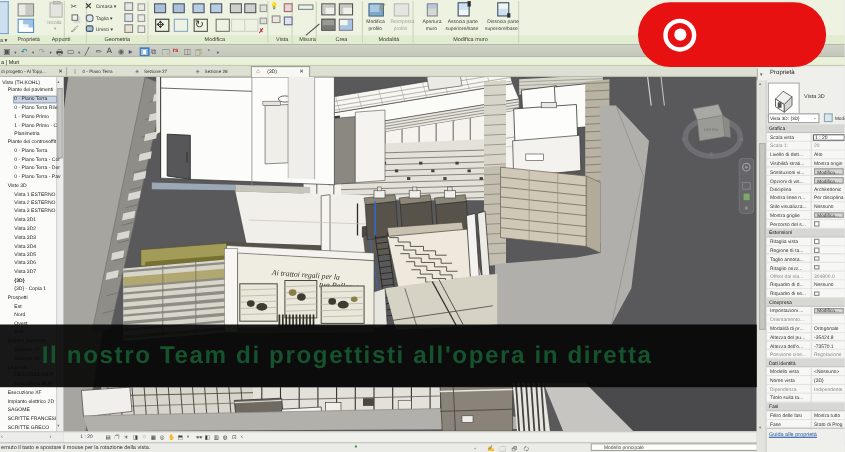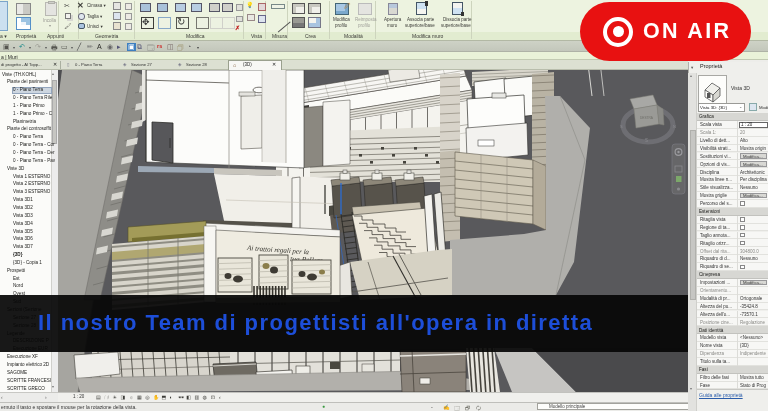--- a/index.html
+++ b/index.html
@@ -723,17 +723,16 @@
     <div class="t" style="left:700px;top:374.89999999999975px;font-size:4.5px;color:#333;">Filtro delle fasi</div>
     <div class="abs" style="left:737px;top:373.69999999999976px;width:1px;height:7.9px;background:#dcdcd8;"></div>
     <div class="t" style="left:740px;top:374.89999999999975px;font-size:4.5px;color:#333;">Mostra tutto</div>
     <div class="abs" style="left:697px;top:381.59999999999974px;width:71px;height:7.9px;background:#f7f7f5;border-bottom:1px solid #e2e2de;"></div>
     <div class="t" style="left:700px;top:382.7999999999997px;font-size:4.5px;color:#333;">Fase</div>
     <div class="abs" style="left:737px;top:381.59999999999974px;width:1px;height:7.9px;background:#dcdcd8;"></div>
     <div class="t" style="left:740px;top:382.7999999999997px;font-size:4.5px;color:#333;">Stato di Prog</div>
     <div class="abs" style="left:697px;top:389px;width:71px;height:2px;border-top:1px solid #c8c8c4;"></div>
     <div class="t" style="left:699px;top:392px;font-size:5px;color:#2a5caa;text-decoration:underline;">Guida alle proprietà</div>
     <div class="abs" style="left:0;top:295px;width:688px;height:57px;background:rgba(6,6,6,0.93);"></div>
-    <div class="t" id="cap" style="left:38px;top:309.5px;font-size:22px;letter-spacing:1.45px;font-weight:bold;color:#1d4ed8;">Il nostro Team di progettisti all'opera in diretta</div>
+    <div class="t" id="cap" style="left:38px;top:309.5px;font-size:22px;letter-spacing:1.45px;font-weight:bold;color:#14532d;">Il nostro Team di progettisti all'opera in diretta</div>
     <div class="abs" style="left:580px;top:2px;width:171px;height:59px;background:#e81111;border-radius:29.5px;"></div>
 <div class="abs" style="left:603px;top:16.5px;width:30px;height:30px;border:4.5px solid #fff;border-radius:50%;"></div>
 <div class="abs" style="left:612.5px;top:26px;width:11px;height:11px;background:#fff;border-radius:50%;"></div>
-<div class="t" style="left:643px;top:19px;font-size:21.5px;font-weight:bold;color:#fff;letter-spacing:2.3px;">ON AIR</div>
   </div>
 </body></html>

